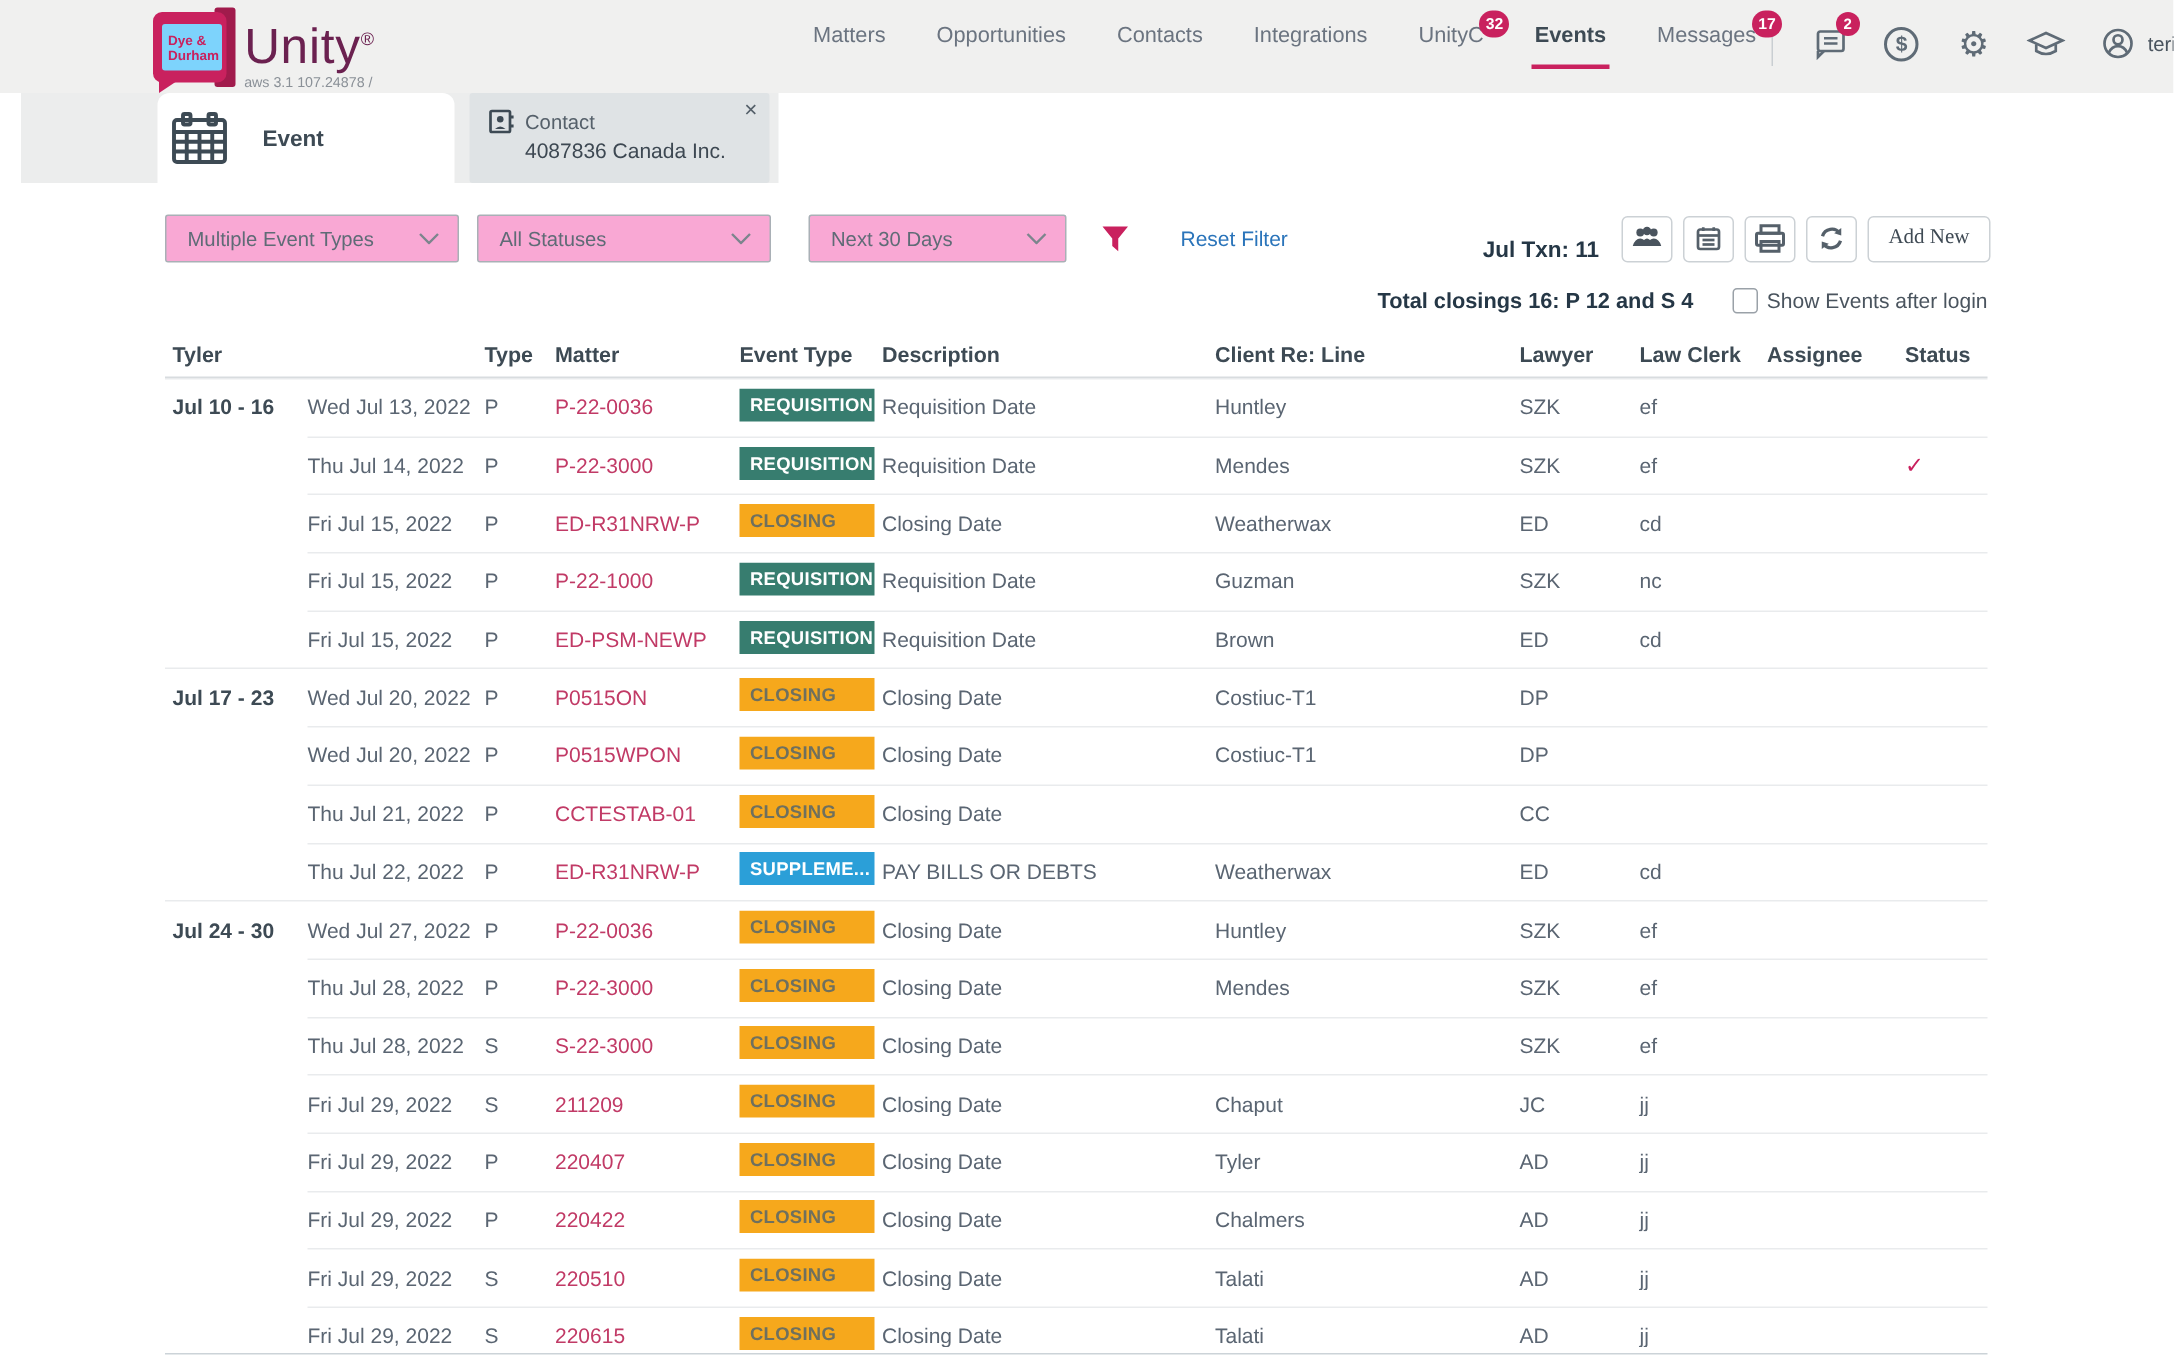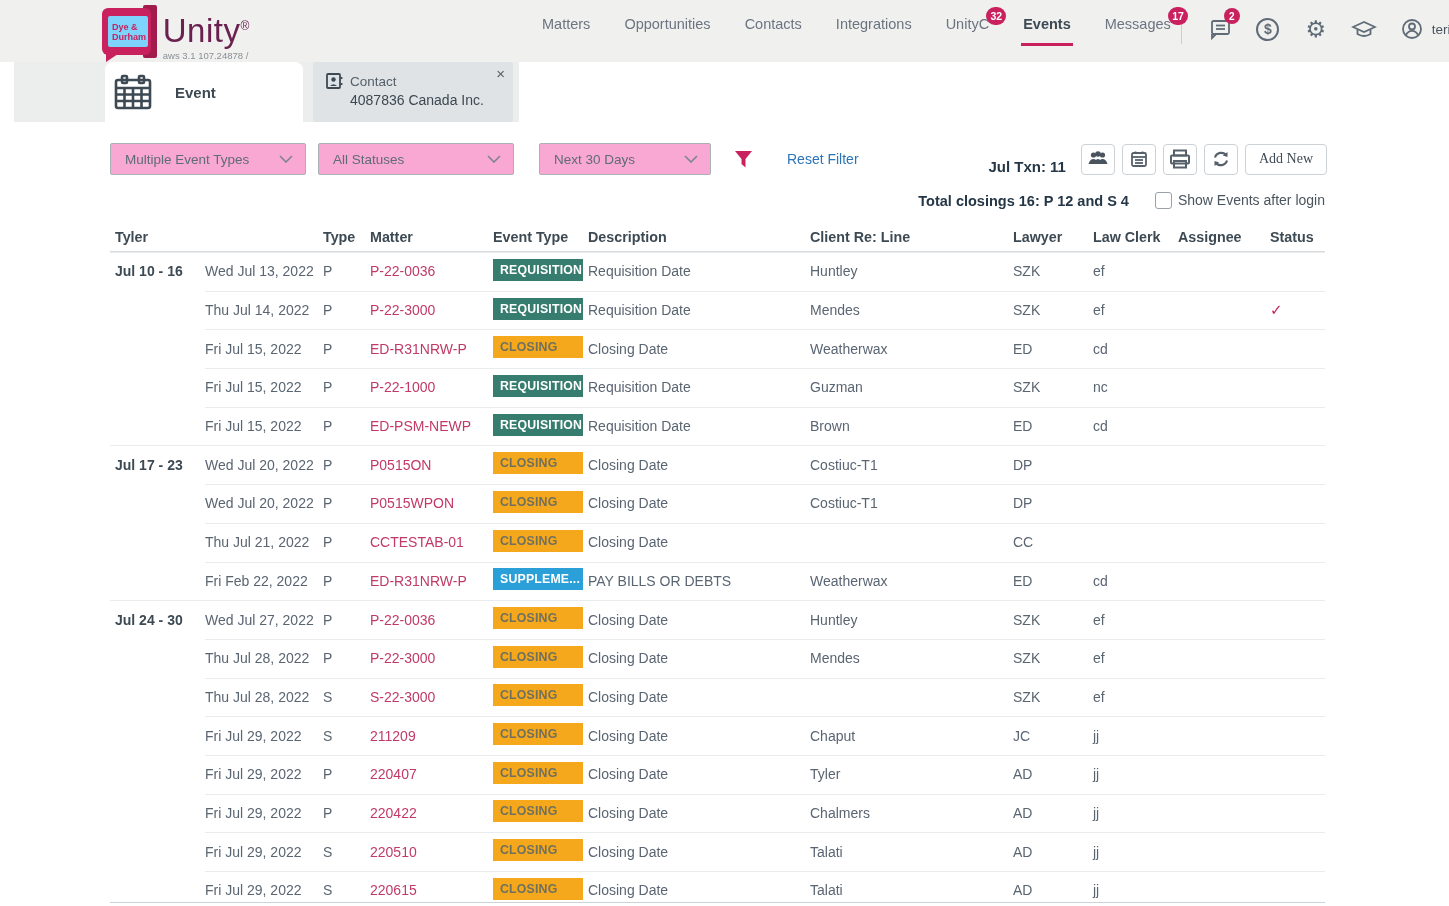--- a/index.html
+++ b/index.html
@@ -395,21 +395,21 @@
           <div class="c">Closing Date</div>
           <div class="c"></div>
           <div class="c">CC</div>
           <div class="c"></div>
           <div class="c"></div>
           <div class="c status"></div>
         </div>
 
         <div class="row">
           <div class="c group"></div>
-          <div class="c">Fri Feb 22, 2022</div>
+          <div class="c">Thu Jul 22, 2022</div>
           <div class="c">P</div>
           <div class="c"><a class="matter">ED-R31NRW-P</a></div>
           <div class="c"><span class="badge supplemental">SUPPLEME...</span></div>
           <div class="c">PAY BILLS OR DEBTS</div>
           <div class="c">Weatherwax</div>
           <div class="c">ED</div>
           <div class="c">cd</div>
           <div class="c"></div>
           <div class="c status"></div>
         </div>

